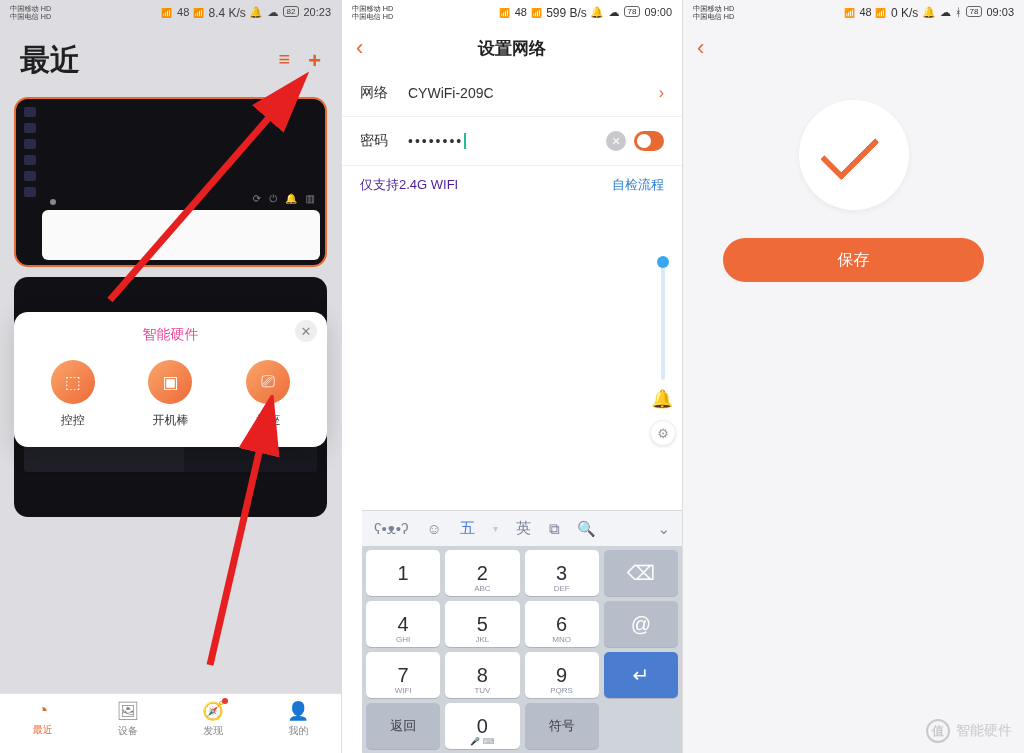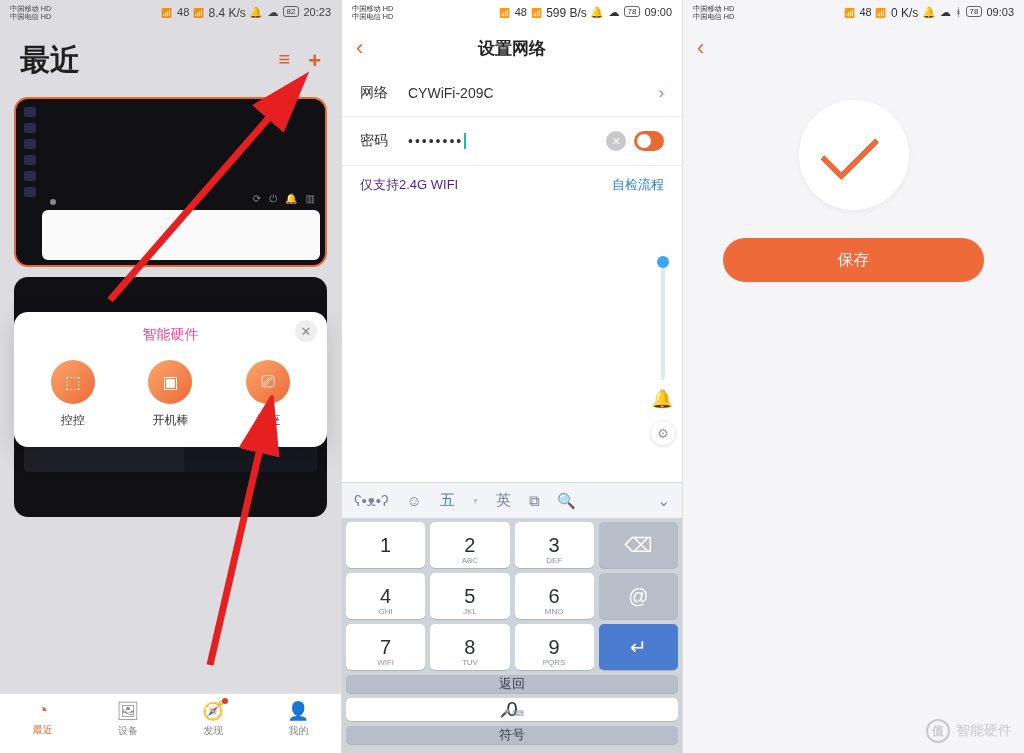--- a/index.html
+++ b/index.html
@@ -71,28 +71,28 @@
   .sub-row .warn { color:#4c1d95; }
   .sub-row .link { color:#2e7fd1; }
   .big-btn { margin:16px 40px; height:44px; border-radius:22px; background:#ee6a38; color:#fff; display:flex;align-items:center;justify-content:center;font-size:16px;}
   
   .side-ctrls { position:absolute; right:6px; top:260px; width:26px; display:flex; flex-direction:column; align-items:center; gap:4px;}
   .side-ctrls .track{width:4px;height:120px;background:#d8e9f7;border-radius:2px;position:relative;}
   .side-ctrls .track .knob{position:absolute;top:-4px;left:-4px;width:12px;height:12px;border-radius:50%;background:#3ba6f2;}
   .side-ctrls .bell{color:#3ba6f2;font-size:18px;margin-top:4px;}
   .side-ctrls .gear{width:26px;height:26px;border-radius:50%;background:#fff;border:1px solid #eee;display:flex;align-items:center;justify-content:center;color:#999;font-size:13px;margin-top:6px;box-shadow:0 1px 3px rgba(0,0,0,.1);}
   
-  .kbd-wrap { margin-top:auto; }
+  .kbd-wrap { margin-top:auto;margin-left:20px; }
   .kbd-toolbar { height:36px; background:#f3f4f7; border-top:1px solid #d8dadf; display:flex; align-items:center; gap:18px; padding:0 12px; color:#7b8399; font-size:15px;}
   .kbd-toolbar .wu{color:#4a7dd0;}
   .kbd-toolbar .sep{color:#c4c8d0;font-size:10px;}
   .kbd-toolbar .spacer{flex:1;}
   .kbd { background:#cfd3da; padding:4px; }
   .kbd .row { display:flex; gap:5px; margin-bottom:5px; }
-  .kbd .row:last-child{margin-bottom:0;flex-direction:column;}
+  .kbd .row:last-child{margin-bottom:0;}
   .kbd .key { flex:1; height:46px; background:#fff; border-radius:5px; display:flex; flex-direction:column; align-items:center; justify-content:center; box-shadow:0 1px 0 #aeb3bd; position:relative;}
   .kbd .key .num{font-size:20px;color:#2c2f36;}
   .kbd .key .let{position:absolute;bottom:3px;font-size:8px;color:#8c92a0;}
   .kbd .key.func{background:#b7bdc9;color:#fff;font-size:20px;}
   .kbd .key.func.blue{background:#b7bdc9;color:#fff;}
   .kbd .row4 .key{background:#b7bdc9;color:#3a3e48;font-size:14px;}
   .kbd .row4 .key .sub{font-size:13px;}
   
   .panel3 .success-circle { width:110px;height:110px;border-radius:50%;background:#fff;margin:30px auto 0;display:flex;align-items:center;justify-content:center;box-shadow:0 2px 6px rgba(0,0,0,.05);}
   .panel3 .check { width:54px;height:30px;border-left:6px solid #ee6a38;border-bottom:6px solid #ee6a38;transform:rotate(-45deg) translateY(-6px);border-radius:2px;}

